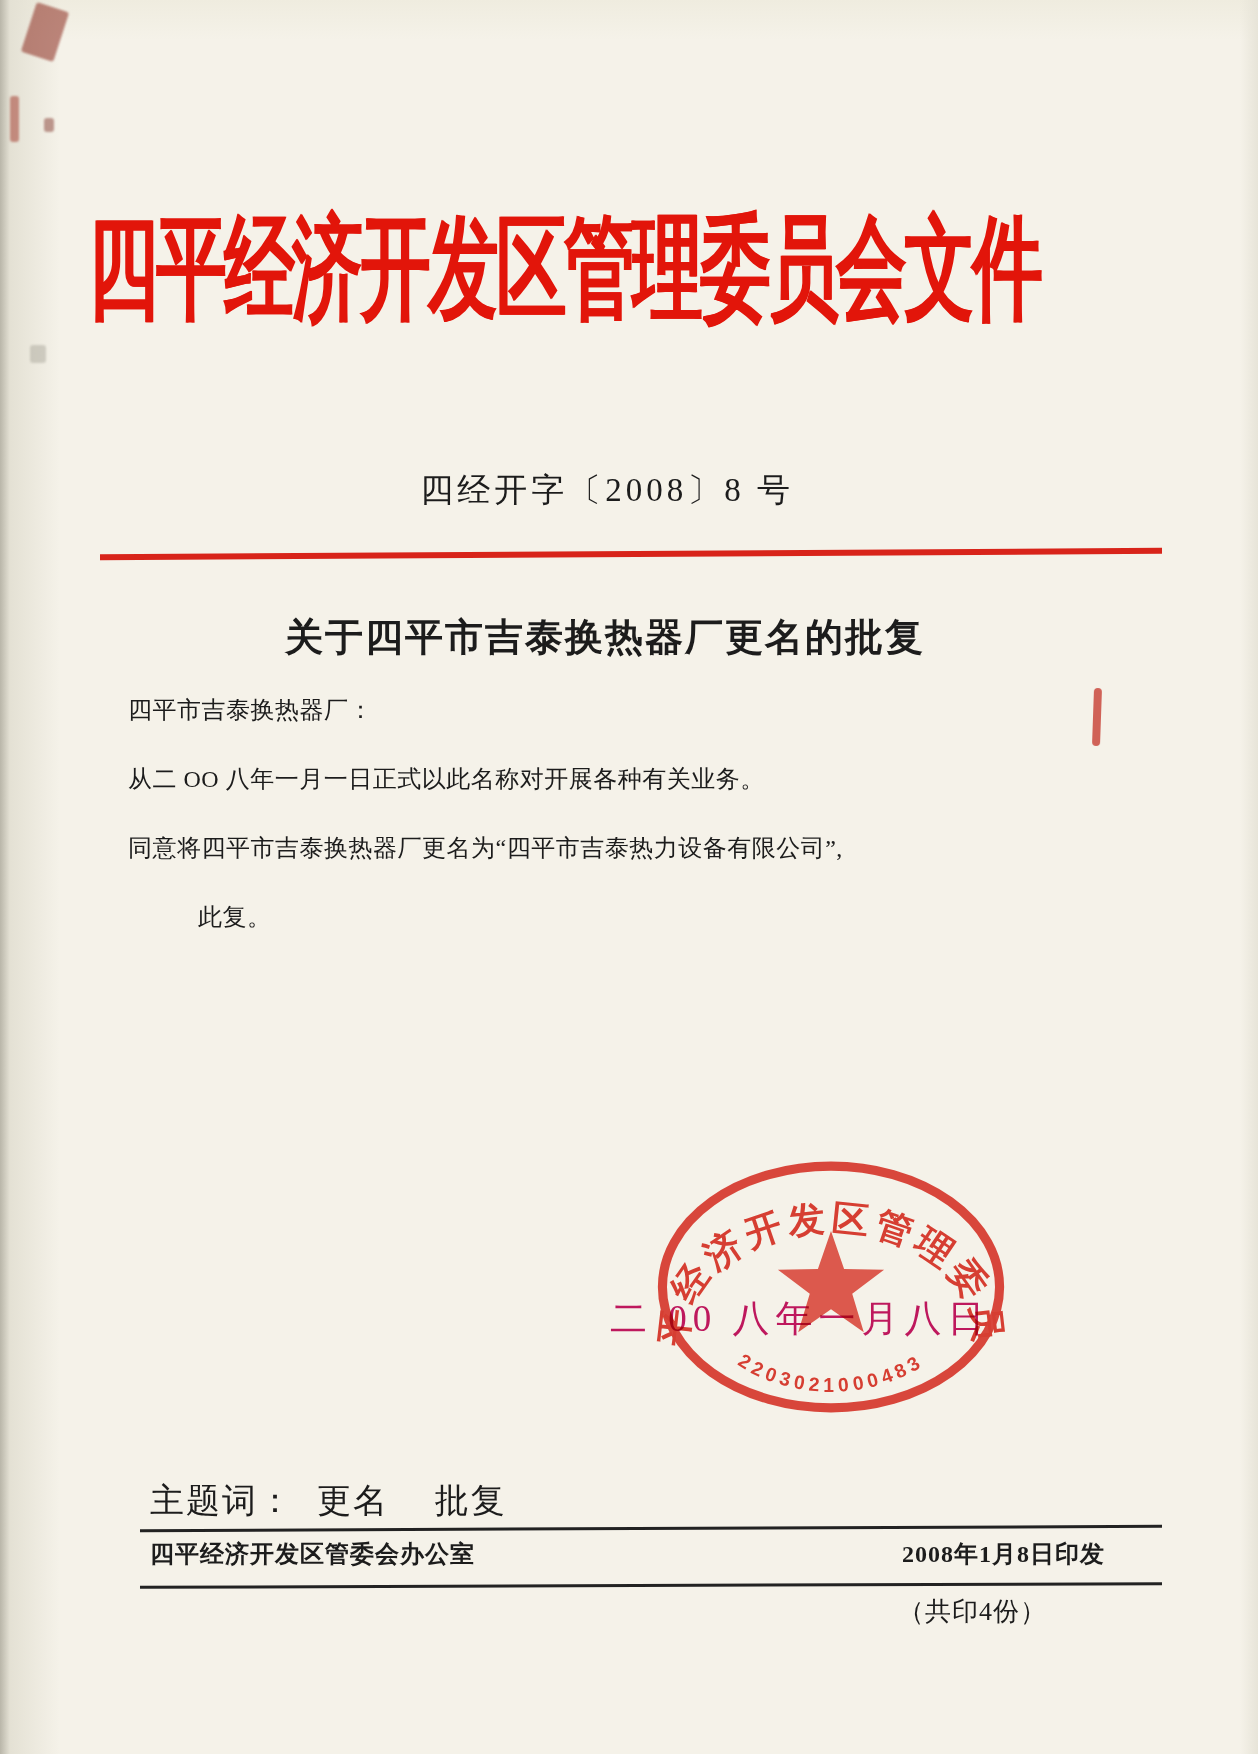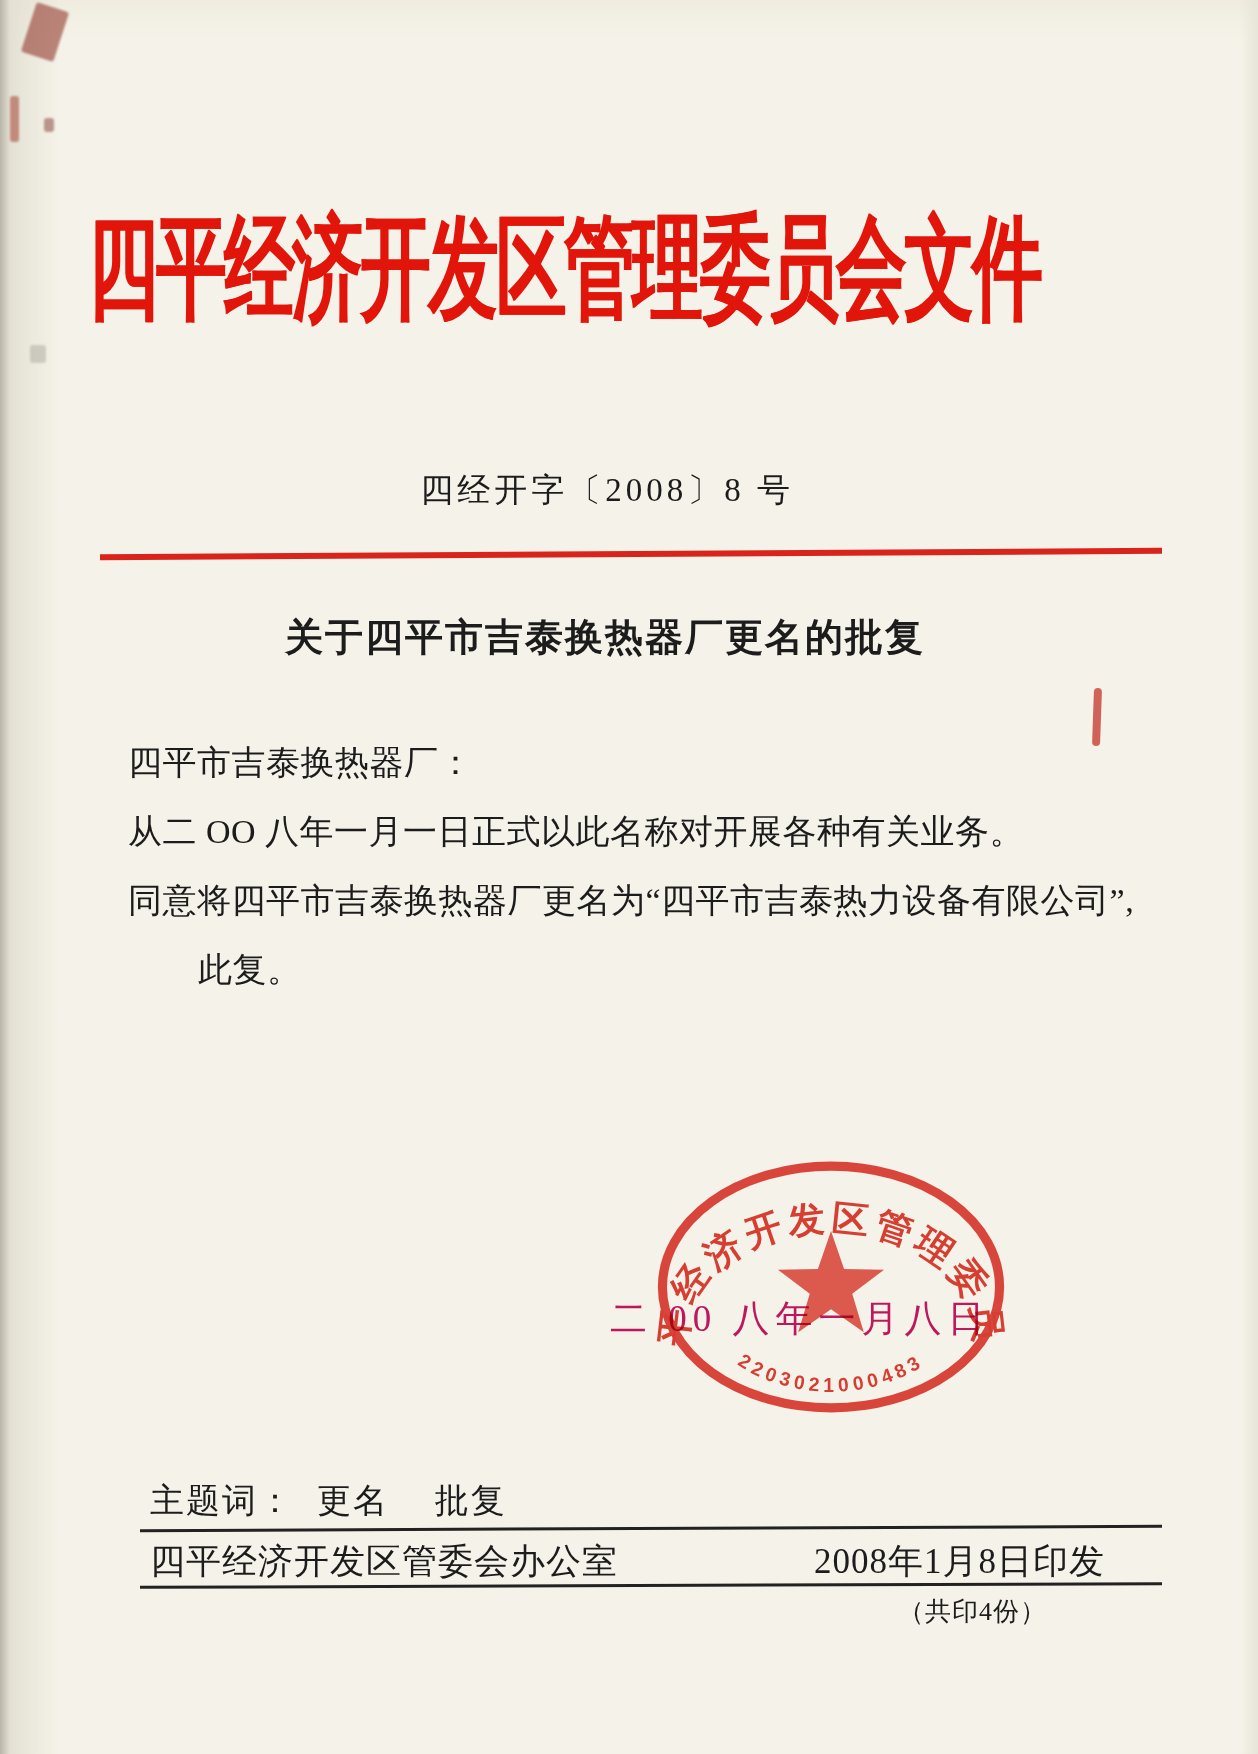--- a/index.html
+++ b/index.html
@@ -40,22 +40,22 @@
   .red-rule{
     position:absolute;left:100px;top:551px;width:1062px;height:6px;
     background:#d8241a;transform:rotate(-0.35deg);
   }
   .doc-title{
     position:absolute;left:0;top:612px;width:1258px;text-align:center;
     font-size:38px;font-weight:bold;letter-spacing:2px;transform:translateX(-24px);
     font-family:"Liberation Sans","DejaVu Sans",sans-serif;
   }
   .body-block{
-    position:absolute;left:128px;top:728px;width:1010px;
-    font-size:34px;line-height:69px;letter-spacing:0.5px;white-space:nowrap;font-family:Liberation Serif, serif;
+    position:absolute;left:128px;top:676px;width:1010px;
+    font-size:24px;line-height:69px;letter-spacing:0.5px;white-space:nowrap;font-family:Liberation Serif, serif;
   }
   .body-block .indent{padding-left:70px;}
   .date-line{
     position:absolute;left:610px;top:1294px;
     font-size:37px;letter-spacing:6px;white-space:pre;color:#be185d;
   }
   .seal{
     position:absolute;left:648px;top:1158px;width:366px;height:262px;
     mix-blend-mode:multiply;opacity:.93;
   }
@@ -63,21 +63,21 @@
     position:absolute;left:150px;top:1478px;
     font-size:34px;font-weight:normal;white-space:pre;letter-spacing:2px;
     font-family:"Liberation Sans","DejaVu Sans",sans-serif;
   }
   .footer-rule{position:absolute;left:140px;width:1022px;height:3px;background:#222;}
   .footer-rule.top{top:1527px;transform:rotate(-0.25deg);}
   .footer-rule.bottom{top:1584px;transform:rotate(-0.2deg);}
   .footer-row{
     position:absolute;left:150px;top:1538px;width:955px;
     display:flex;justify-content:space-between;align-items:flex-start;
-    font-size:35px;letter-spacing:1px;
+    font-size:24px;letter-spacing:1px;font-weight:bold;
   }
   .copies{
     position:absolute;left:898px;top:1594px;font-size:26px;letter-spacing:1px;
   }
 </style>
 </head>
 <body>
 
 <div class="paper"></div>
 <div class="smudge smudge-a"></div>

